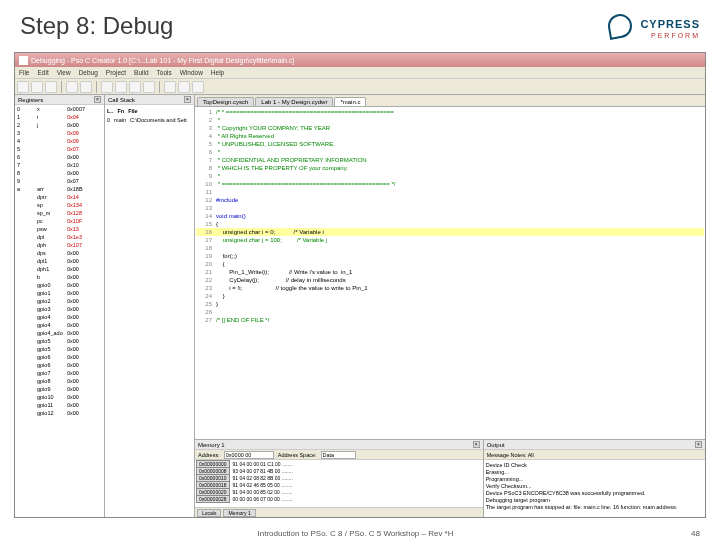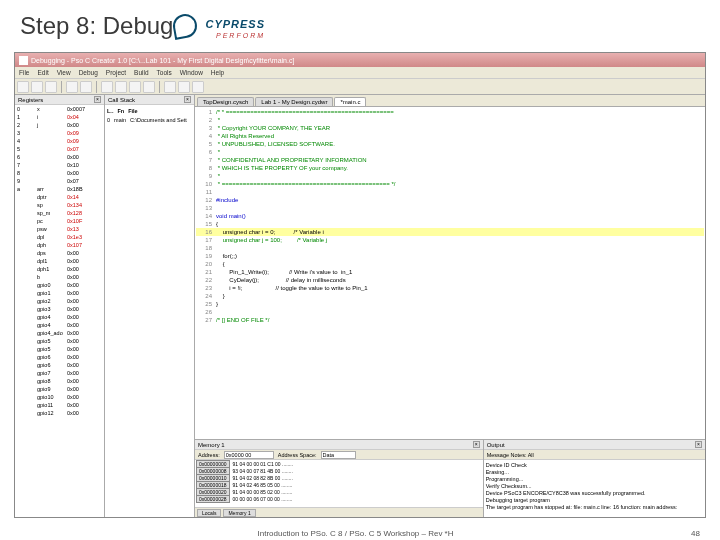--- a/index.html
+++ b/index.html
@@ -1,19 +1,19 @@
 <!DOCTYPE html>
 <html><head>
 <meta charset="utf-8">
 <style>
   * { box-sizing: border-box; margin: 0; padding: 0; font-family: Tahoma, Arial, sans-serif; }
   body { width: 720px; height: 540px; background: #fff; position: relative; overflow: hidden; }
-  .slide-header { display: flex; justify-content: flex-start; align-items: center; padding: 8px 20px 4px 20px; height: 48px; }
+  .slide-header { display: flex; justify-content: space-between; align-items: center; padding: 8px 20px 4px 20px; height: 48px; }
   .slide-title { font-size: 24px; color: #3a3a3a; font-weight: 400; }
-  .logo { display: flex; align-items: center; gap: 8px; font-style: italic; }
+  .logo { display: flex; align-items: center; gap: 8px; }
   .logo-mark { width: 24px; height: 24px; border: 2px solid #0a4a6a; border-radius: 50% 50% 50% 0; transform: rotate(-10deg); }
   .logo-text { font-size: 11px; color: #0a4a6a; letter-spacing: 1px; font-weight: bold; }
   .logo-sub { font-size: 7px; color: #b33; letter-spacing: 2px; display: block; text-align: right; }
   
   .ide { position: absolute; top: 52px; left: 14px; right: 14px; bottom: 22px; border: 1px solid #888; background: #ece9d8; font-size: 7px; display: flex; flex-direction: column; }
   .titlebar { background: linear-gradient(to bottom, #e8b0b0, #d08888); height: 14px; display: flex; align-items: center; padding: 0 4px; color: #fff; font-size: 7px; }
   .titlebar-icon { width: 9px; height: 9px; background: #fff; margin-right: 3px; }
   .menubar { background: #ece9d8; height: 12px; padding: 0 4px; display: flex; gap: 8px; align-items: center; color: #333; font-size: 6.5px; border-bottom: 1px solid #ccc; }
   .toolbar { background: #ece9d8; height: 16px; border-bottom: 1px solid #aaa; display: flex; gap: 2px; align-items: center; padding: 0 2px; }
   .tb-btn { width: 12px; height: 12px; background: #f4f4f4; border: 1px solid #ccc; border-radius: 1px; }

